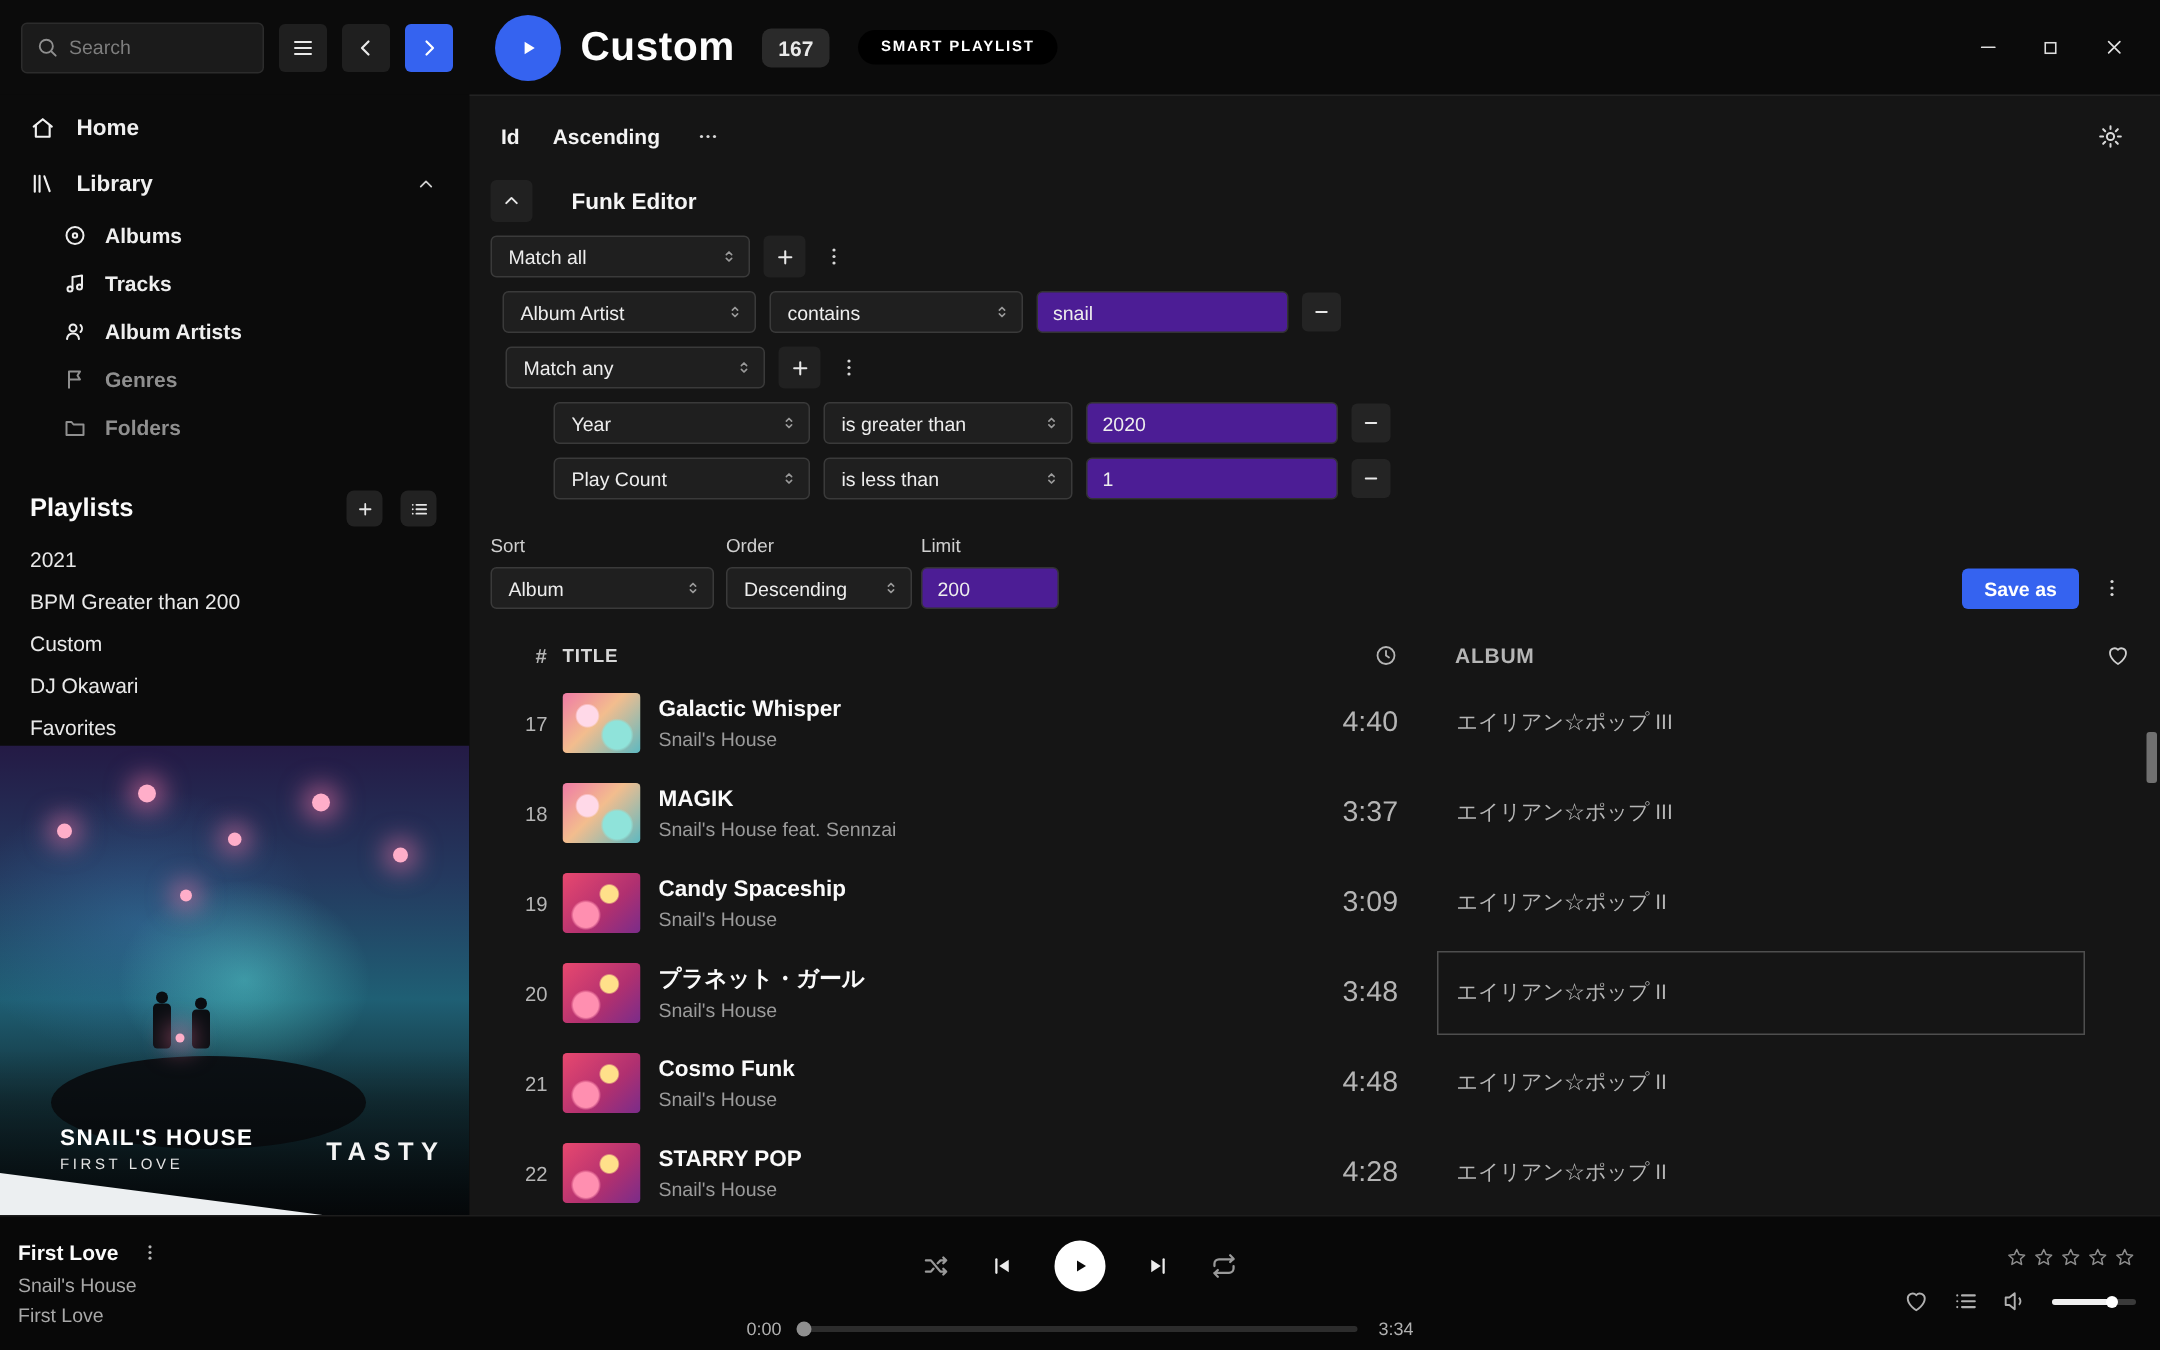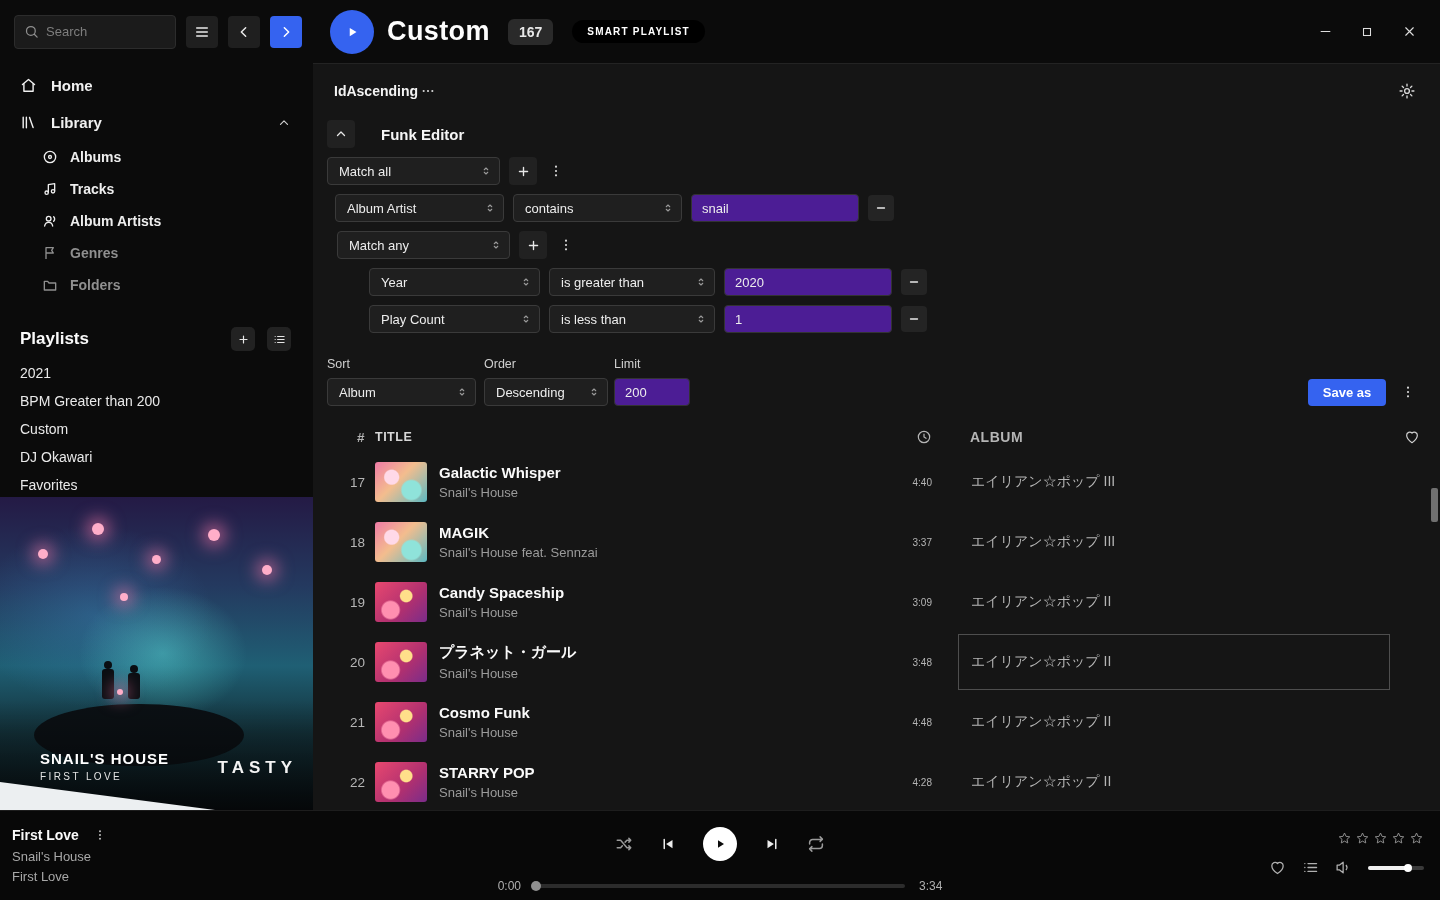--- a/index.html
+++ b/index.html
@@ -106,21 +106,21 @@
   .art-artist { font-size:15px; font-weight:800; letter-spacing:1px; color:#fff; }
   .art-title { font-size:10px; letter-spacing:2.4px; color:#e4e4e4; margin-top:4px; }
   .art-brand { position:absolute; right:16px; bottom:32px; text-align:right; }
   .brand-name { font-size:17px; font-weight:700; letter-spacing:5px; color:#f4f4f4; }
 
   
   .main {
     position:absolute; left:313px; top:63px; width:1127px; height:747px;
     background:#151515; border-top:1px solid #232323;
   }
-  .sort-strip { display:flex; align-items:center; padding:16px 22px 0 21px; }
+  .sort-strip { display:flex; align-items:center; gap:22px; padding:16px 22px 0 21px; }
   .sort-strip .lbl { font-size:14px; font-weight:700; color:#f3f3f3; cursor:pointer; }
   .ghost-icon { background:none; border:none; color:#d8d8d8; cursor:pointer; display:inline-flex; padding:2px; }
   .gear-right { margin-left:auto; }
 
   
   .qe { padding:18px 22px 0 14px; }
   .qe-head { display:flex; align-items:center; gap:26px; }
   .qe-title { font-size:15px; font-weight:800; color:#f5f5f5; }
   .ctl-btn {
     width:28px; height:28px; border:none; border-radius:4px; background:#212121;
@@ -132,42 +132,42 @@
     height:28px; background:#1f1f1f; border:1px solid #3a3a3a; border-radius:4px;
     display:flex; align-items:center; padding:0 28px 0 11px; position:relative;
     font-size:13px; color:#ededed; cursor:pointer; white-space:nowrap;
   }
   .select .caret { position:absolute; right:7px; color:#9a9a9a; }
   .tinput {
     height:28px; background:#4c1d95; border:1px solid #333; border-radius:4px;
     color:#ededed; font-size:13px; padding:0 10px; font-family:inherit; outline:none;
   }
   .w173{width:173px;} .w169{width:169px;} .w168{width:168px;} .w171{width:171px;}
-  .w166{width:166px;} .w149{width:149px;} .w124{width:124px;} .w76{width:76px;}
+  .w166{width:166px;} .w149{width:149px;} .w124{width:124px;} .w76{width:92px;}
   .ind1{margin-left:8px;} .ind2{margin-left:10px;text-align:right;} .ind3{margin-left:42px;}
 
   .sortrow-labels { display:flex; gap:0; padding:24px 22px 0 14px; font-size:12.5px; color:#cfcfcf; }
   .sl1{width:157px;} .sl2{width:130px;} .sl3{width:76px;}
   .sortrow { display:flex; align-items:center; padding:7px 22px 0 14px; }
   .sortrow .gap{width:8px;} .sortrow .gap2{width:6px;}
   .saveas {
     margin-left:auto; width:78px; height:27px; background:var(--accent,#3563f0);
     color:#fff; border:none; border-radius:4px; font-size:13px; font-weight:700;
     font-family:inherit; cursor:pointer;
   }
   .sort-dots { margin-left:12px; }
 
   
   .table { margin-top:16px; }
   .t-row { display:flex; align-items:center; padding:0 20px 0 14px; }
   .t-head { height:30px; color:#d8d8d8; font-size:12.5px; font-weight:700; letter-spacing:.5px; }
   .t-body-row { height:60px; cursor:pointer; }
   .col-num { width:48px; text-align:right; padding-right:10px; font-size:13.5px; color:#b5b5b5; }
   .col-main { flex:1; display:flex; align-items:center; gap:12px; min-width:0; }
-  .col-time { width:60px; display:flex; justify-content:flex-end; font-size:10px; color:#b5b5b5; }
+  .col-time { width:60px; display:flex; justify-content:flex-end; font-size:19px; color:#b5b5b5; }
   .col-album { width:432px; margin-left:26px; font-size:14px; color:#b5b5b5; }
   .col-fav { width:26px; margin-left:4px; display:flex; justify-content:flex-end; color:#cfcfcf; }
   .thumb { width:52px; height:40px; border-radius:3px; flex:none; }
   .thumb-a { background:
       radial-gradient(circle at 32% 38%, #ffd9e8 0 16%, transparent 19%),
       radial-gradient(circle at 70% 70%, #8fe3da 0 20%, transparent 24%),
       linear-gradient(135deg,#ef7ba6,#f3bd8e 45%,#5cb9c2); }
   .thumb-b { background:
       radial-gradient(circle at 60% 35%, #ffe08a 0 14%, transparent 17%),
       radial-gradient(circle at 30% 70%, #ff8fb0 0 18%, transparent 22%),

